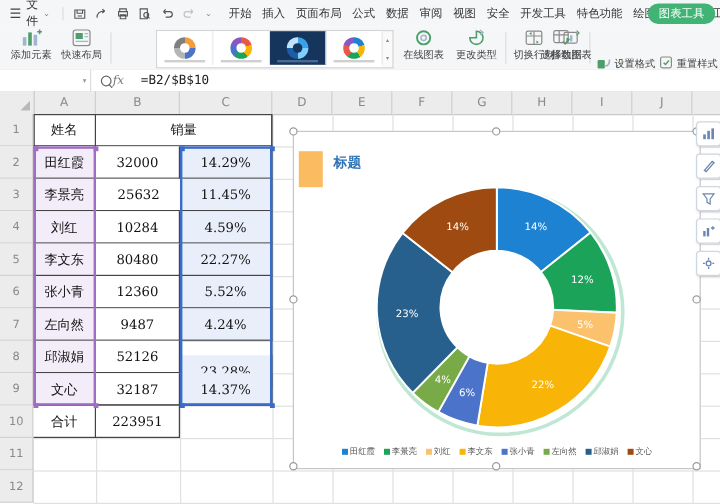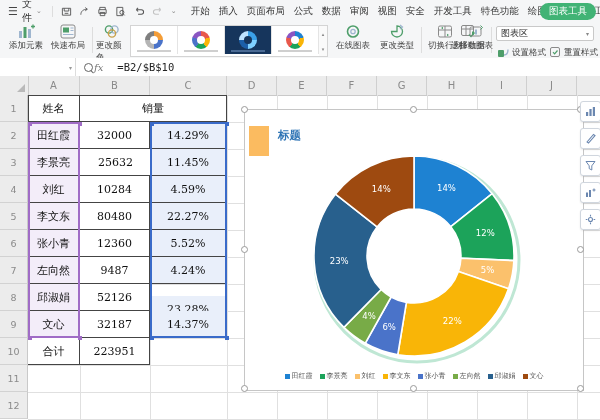--- a/index.html
+++ b/index.html
@@ -152,30 +152,20 @@
       <span>
           <svg width="16" height="15" viewBox="0 0 16 15">
             <rect x="1" y="1" width="14" height="13" rx="2" fill="none" stroke="#8a8a8a"></rect>
             <rect x="3" y="3.5" width="6" height="5" fill="#4e9e6a"></rect>
             <path d="M10.5 4h3 M10.5 6.5h3 M3 10.5h10.5" stroke="#9fb6cf"></path>
           </svg>
         </span>
       <span>快速布局</span>
     </div>
     <div class="vline" style="left:92px;"></div>
-    <div class="tbtn" style="left:96px;width:32px;">
-      <span>
-          <svg width="16" height="15" viewBox="0 0 16 15">
-            <circle cx="5" cy="5.5" r="3.6" fill="none" stroke="#4e9e6a" stroke-width="1.4"></circle>
-            <circle cx="10.5" cy="5.5" r="3.6" fill="none" stroke="#9fb6cf" stroke-width="1.4"></circle>
-            <circle cx="8" cy="9.5" r="3.6" fill="none" stroke="#c9a24a" stroke-width="1.4"></circle>
-          </svg>
-        </span>
-      <span>更改颜色</span>
-    </div>
     <div id="style-gallery">
         <div class="thumb" style="background: rgb(255, 255, 255);">
           <div class="mini-donut" style="background: conic-gradient(rgb(244, 157, 55) 0deg, rgb(244, 157, 55) 90deg, rgb(74, 115, 201) 90deg, rgb(74, 115, 201) 180deg, rgb(181, 181, 181) 180deg, rgb(181, 181, 181) 270deg, rgb(127, 127, 127) 270deg, rgb(127, 127, 127) 360deg);">
             <div class="hole" style="background: rgb(255, 255, 255);"></div>
           </div>
           <div class="cap"></div>
         </div>
         <div class="thumb" style="background: rgb(255, 255, 255);">
           <div class="mini-donut" style="background: conic-gradient(rgb(232, 88, 75) 0deg, rgb(232, 88, 75) 72deg, rgb(249, 181, 7) 72deg, rgb(249, 181, 7) 144deg, rgb(28, 163, 90) 144deg, rgb(28, 163, 90) 216deg, rgb(74, 115, 201) 216deg, rgb(74, 115, 201) 288deg, rgb(138, 86, 194) 288deg, rgb(138, 86, 194) 360deg);">
             <div class="hole" style="background: rgb(255, 255, 255);"></div>
@@ -243,24 +233,20 @@
     <div class="tbtn" style="left:458px;width:36px;">
       <span>
           <svg width="16" height="15" viewBox="0 0 16 15">
             <rect x="2" y="3" width="11" height="9" rx="1.5" fill="none" stroke="#8a8a8a"></rect>
             <rect x="4" y="7.5" width="2" height="3" fill="#4e9e6a"></rect>
             <rect x="7" y="5.5" width="2" height="5" fill="#9fb6cf"></rect>
             <path d="M12.5 1.5l2 2-2 2" fill="none" stroke="#4e9e6a"></path>
           </svg>
         </span>
       <span>移动图表</span>
-    </div>
-    <div class="chart-area-dd">
-      <span>图表区</span>
-      <span style="font-size:6px;color:#888;">▾</span>
     </div>
     <div class="mini-btn" style="left:497px;">
       <span><svg width="12" height="12" viewBox="0 0 12 12">
             <rect x="1" y="4" width="6" height="7" rx="1" fill="#4e9e6a"></rect>
             <path d="M7 9c2 0 4-1.5 4-5.5" fill="none" stroke="#9fb6cf" stroke-width="1.4"></path>
           </svg></span>
       <span>设置格式</span>
     </div>
     <div class="mini-btn" style="left:549px;">
       <span><svg width="12" height="12" viewBox="0 0 12 12">

